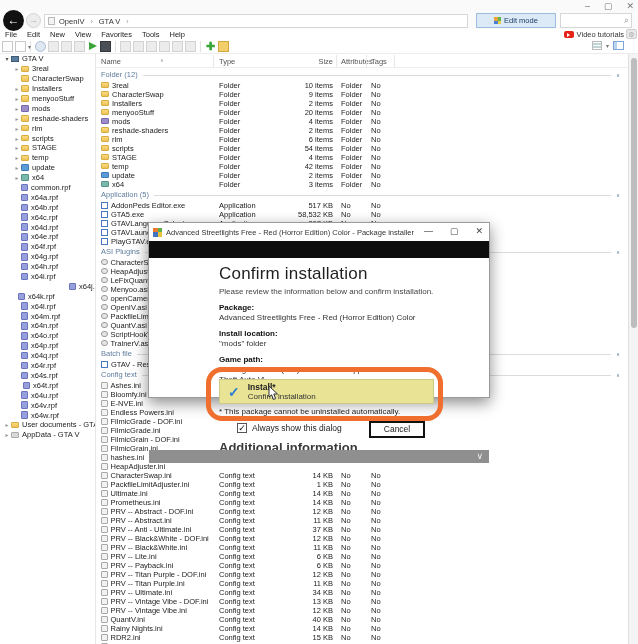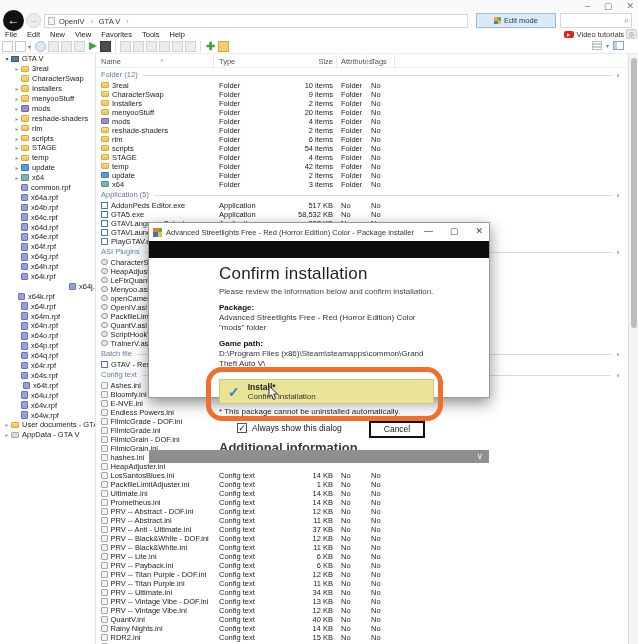--- a/index.html
+++ b/index.html
@@ -837,21 +837,21 @@
             <b style="font-weight: normal;">HeapAdjuster.ini</b>
           </span>
           <span class="c-type"></span>
           <span class="c-size"></span>
           <span class="c-attr"></span>
           <span class="c-tags"></span>
         </div>
         <div class="fl-row">
           <span class="c-name">
             <i class="fic ini"></i>
-            <b style="font-weight: normal;">LosSantosBlues.ini</b>
+            <b style="font-weight: normal;">CharacterSwap.ini</b>
           </span>
           <span class="c-type">Config text</span>
           <span class="c-size">14 KB</span>
           <span class="c-attr">No</span>
           <span class="c-tags">No</span>
         </div>
         <div class="fl-row">
           <span class="c-name">
             <i class="fic ini"></i>
             <b style="font-weight: normal;">PackfileLimitAdjuster.ini</b>
@@ -1062,20 +1062,21 @@
       <span>—</span>
       <span>▢</span>
       <span>✕</span>
     </div>
     <div class="abs" id="dlg-banner"></div>
     <div class="abs" id="dlg-body">
       <div id="dlg-h1">Confirm installation</div>
       <div id="dlg-desc">Please review the information below and confirm installation.</div>
       <div class="dlg-label">Package:</div>
       <div class="dlg-value">Advanced Streetlights Free - Red (Horror Edition) Color</div>
+      <div class="dlg-label">Install location:</div>
       <div class="dlg-value">"mods" folder</div>
       <div class="dlg-label">Game path:</div>
       <div class="dlg-value">D:\Program Files (x86)\Steam\steamapps\common\Grand</div>
       <div class="dlg-value">Theft Auto V\</div>
     </div>
     <div id="installbtn">
       <span class="chk">✓</span>
       <span>
         <div class="t1">Install*</div>
         <div class="t2">Confirm installation</div>

